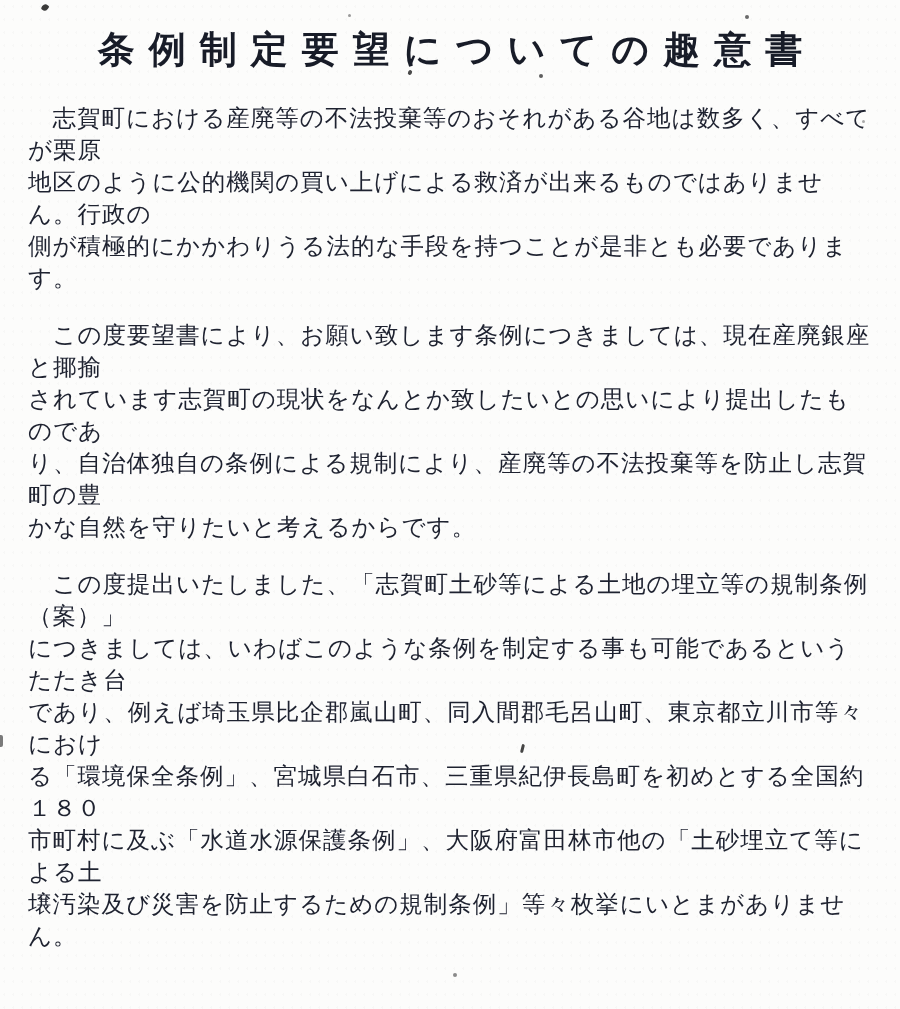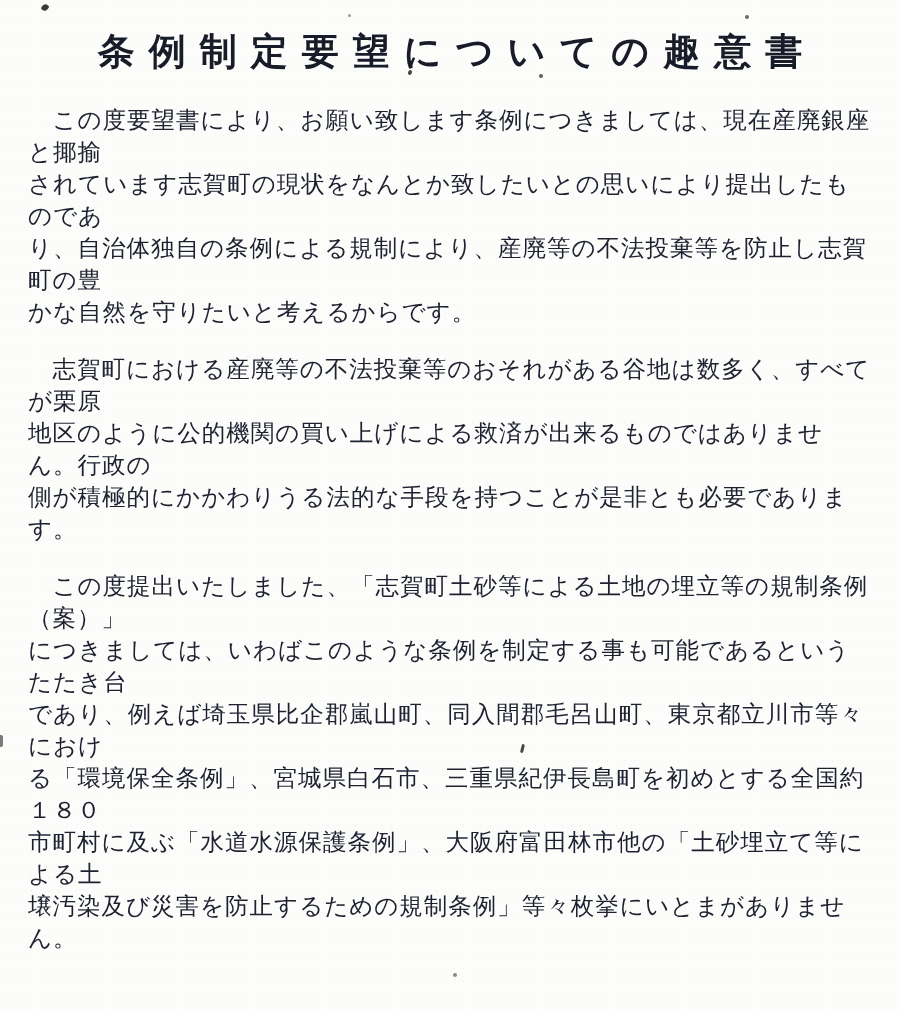--- a/index.html
+++ b/index.html
@@ -14,21 +14,21 @@
     position: relative;
     width: 900px;
     height: 1009px;
     box-sizing: border-box;
     padding: 20px 28px 8px 28px;
     background-color: #fcfcfb;
     
     background-image: radial-gradient(rgba(0,0,0,0.018) 1px, transparent 1px);
     background-size: 9px 13px;
     color: #1e2230;
-    font-family: Liberation Serif, serif;
+    font-family: Liberation Mono, monospace;
     overflow: hidden;
   }
   .doc-title {
     margin: 6px 0 0 0;
     text-align: center;
     text-indent: 14px;            
     font-size: 37px;
     font-weight: bold;
     letter-spacing: 14px;
     line-height: 52px;
@@ -63,28 +63,28 @@
   .s9 { left: 862px; top: 120px; width: 3px;  height: 3px;  background: #aaaaaa; }
 </style>
 </head>
 <body>
 
 <div class="page">
 
   <h1 class="doc-title">条例制定要望についての趣意書</h1>
 
   <div class="doc-body">
+    <p class="para">　志賀町における産廃等の不法投棄等のおそれがある谷地は数多く、すべてが栗原
+地区のように公的機関の買い上げによる救済が出来るものではありません。行政の
+側が積極的にかかわりうる法的な手段を持つことが是非とも必要であります。</p>
+
     <p class="para">　この度要望書により、お願い致します条例につきましては、現在産廃銀座と揶揄
 されています志賀町の現状をなんとか致したいとの思いにより提出したものであ
 り、自治体独自の条例による規制により、産廃等の不法投棄等を防止し志賀町の豊
 かな自然を守りたいと考えるからです。</p>
-
-    <p class="para">　志賀町における産廃等の不法投棄等のおそれがある谷地は数多く、すべてが栗原
-地区のように公的機関の買い上げによる救済が出来るものではありません。行政の
-側が積極的にかかわりうる法的な手段を持つことが是非とも必要であります。</p>
 
 
     <p class="para">　この度提出いたしました、「志賀町土砂等による土地の埋立等の規制条例（案）」
 につきましては、いわばこのような条例を制定する事も可能であるというたたき台
 であり、例えば埼玉県比企郡嵐山町、同入間郡毛呂山町、東京都立川市等々におけ
 る「環境保全条例」、宮城県白石市、三重県紀伊長島町を初めとする全国約１８０
 市町村に及ぶ「水道水源保護条例」、大阪府富田林市他の「土砂埋立て等による土
 壌汚染及び災害を防止するための規制条例」等々枚挙にいとまがありません。</p>
 
   </div>

